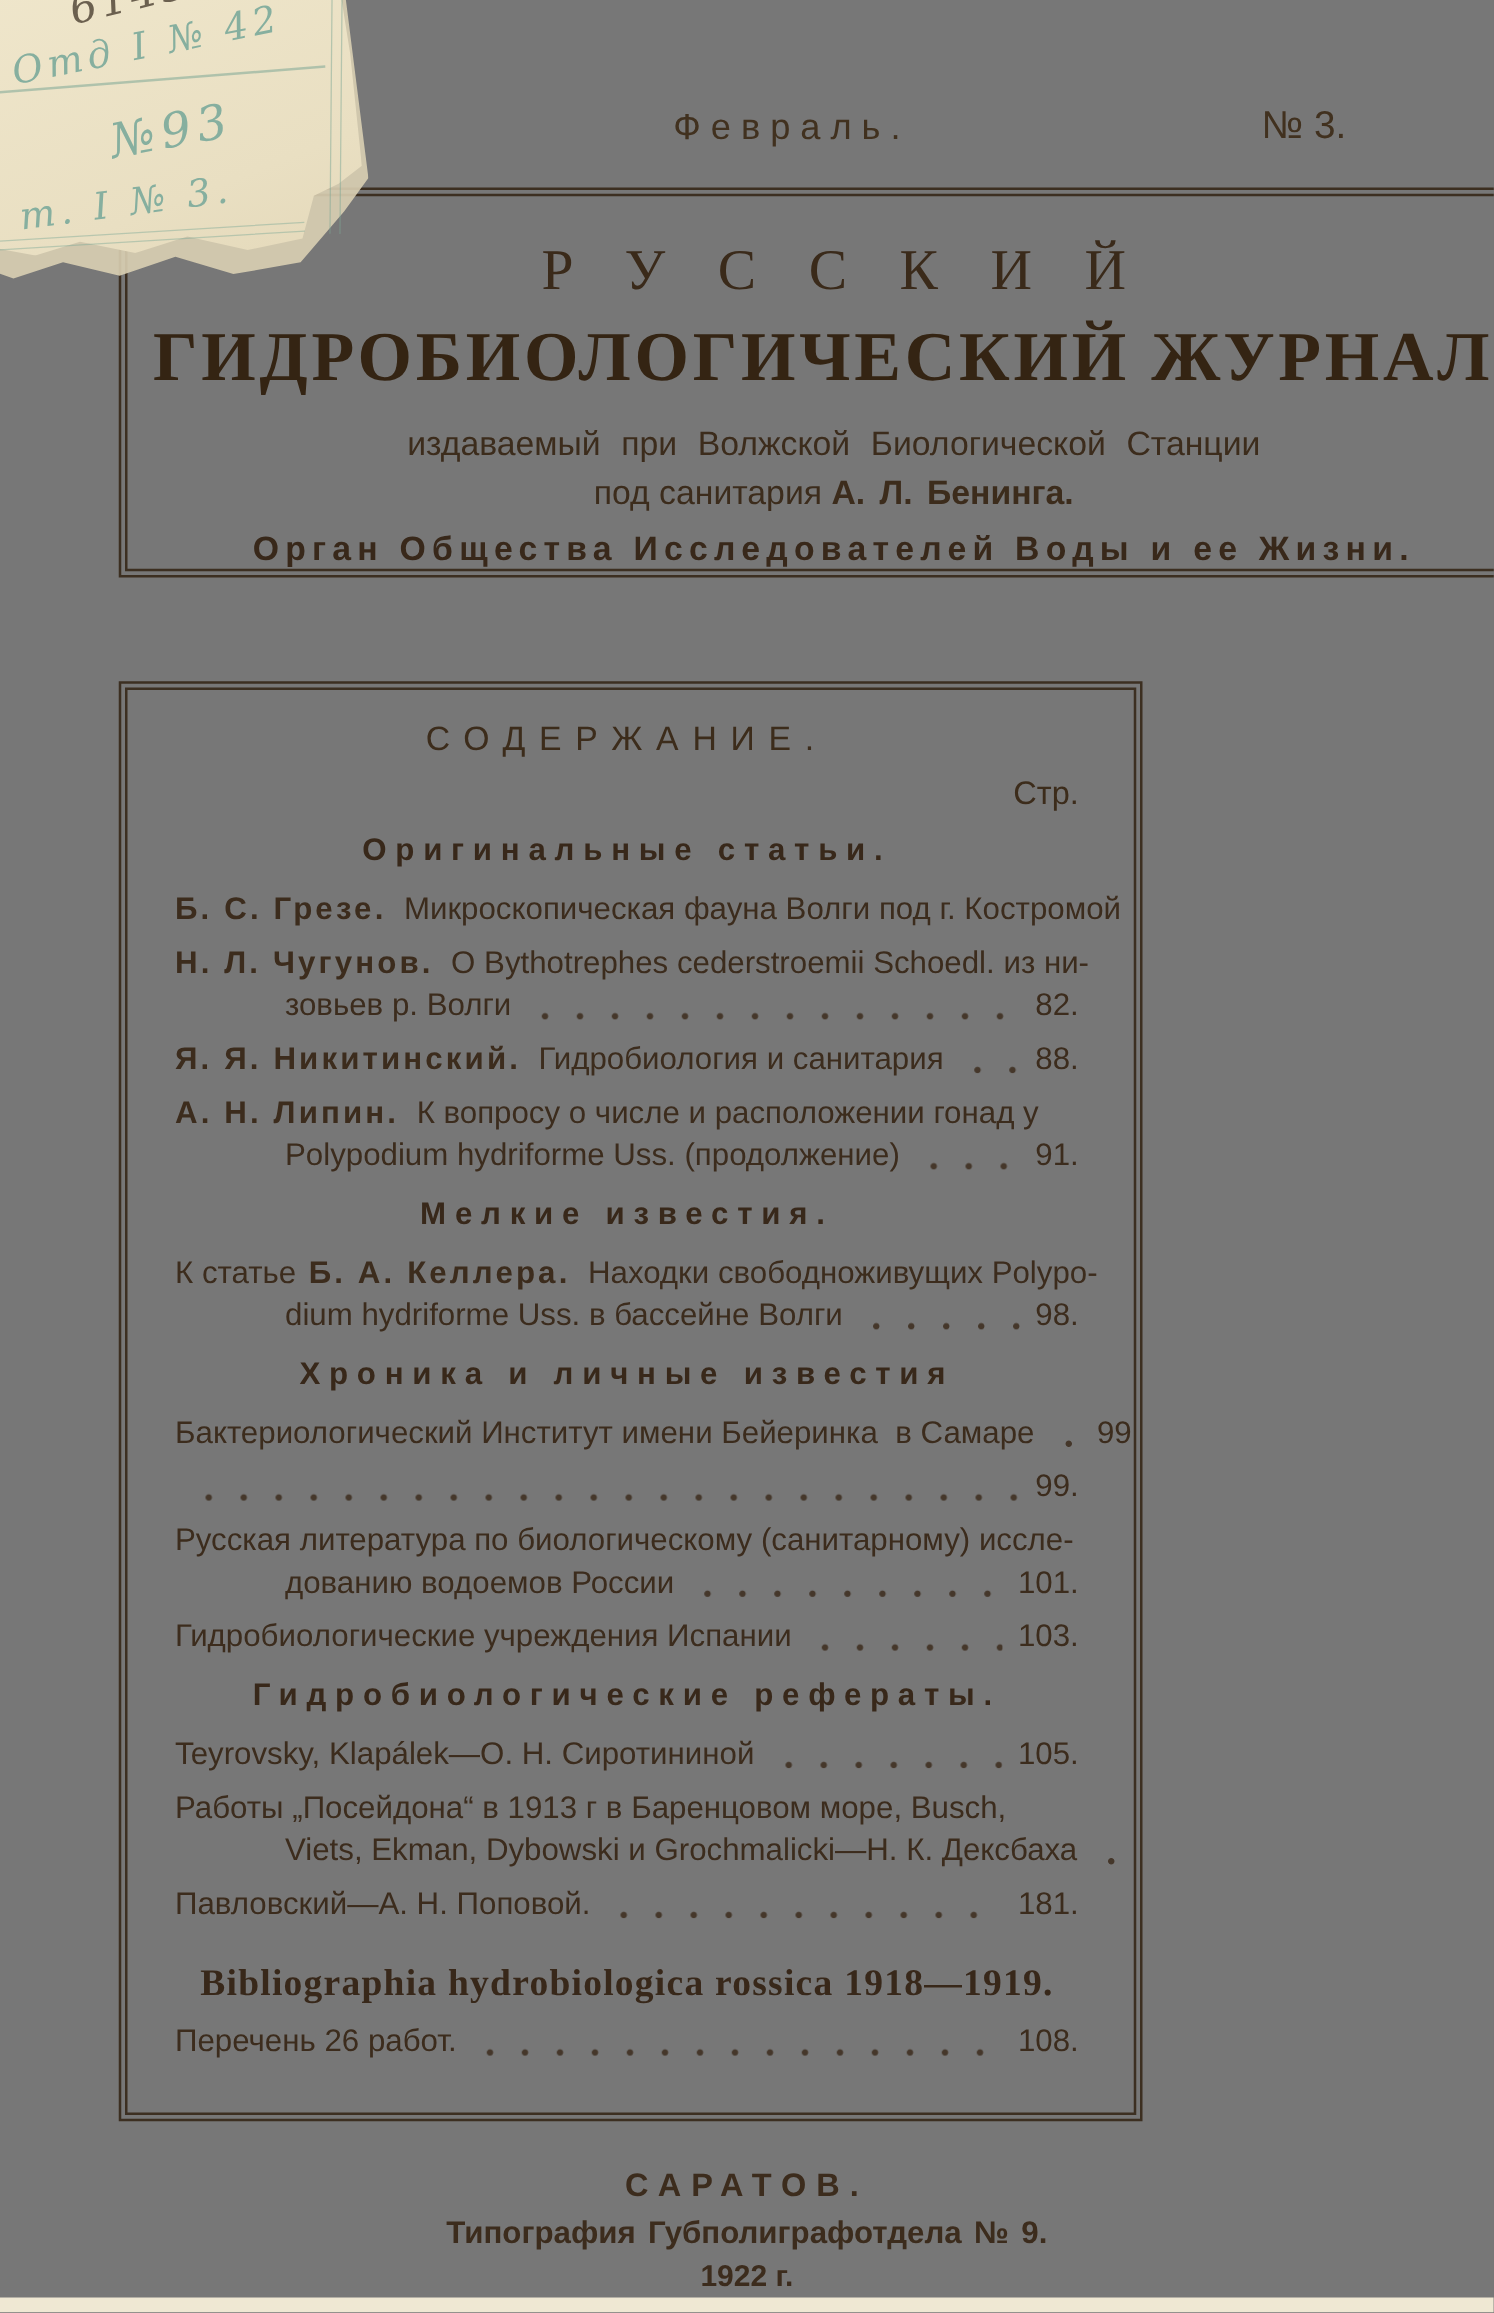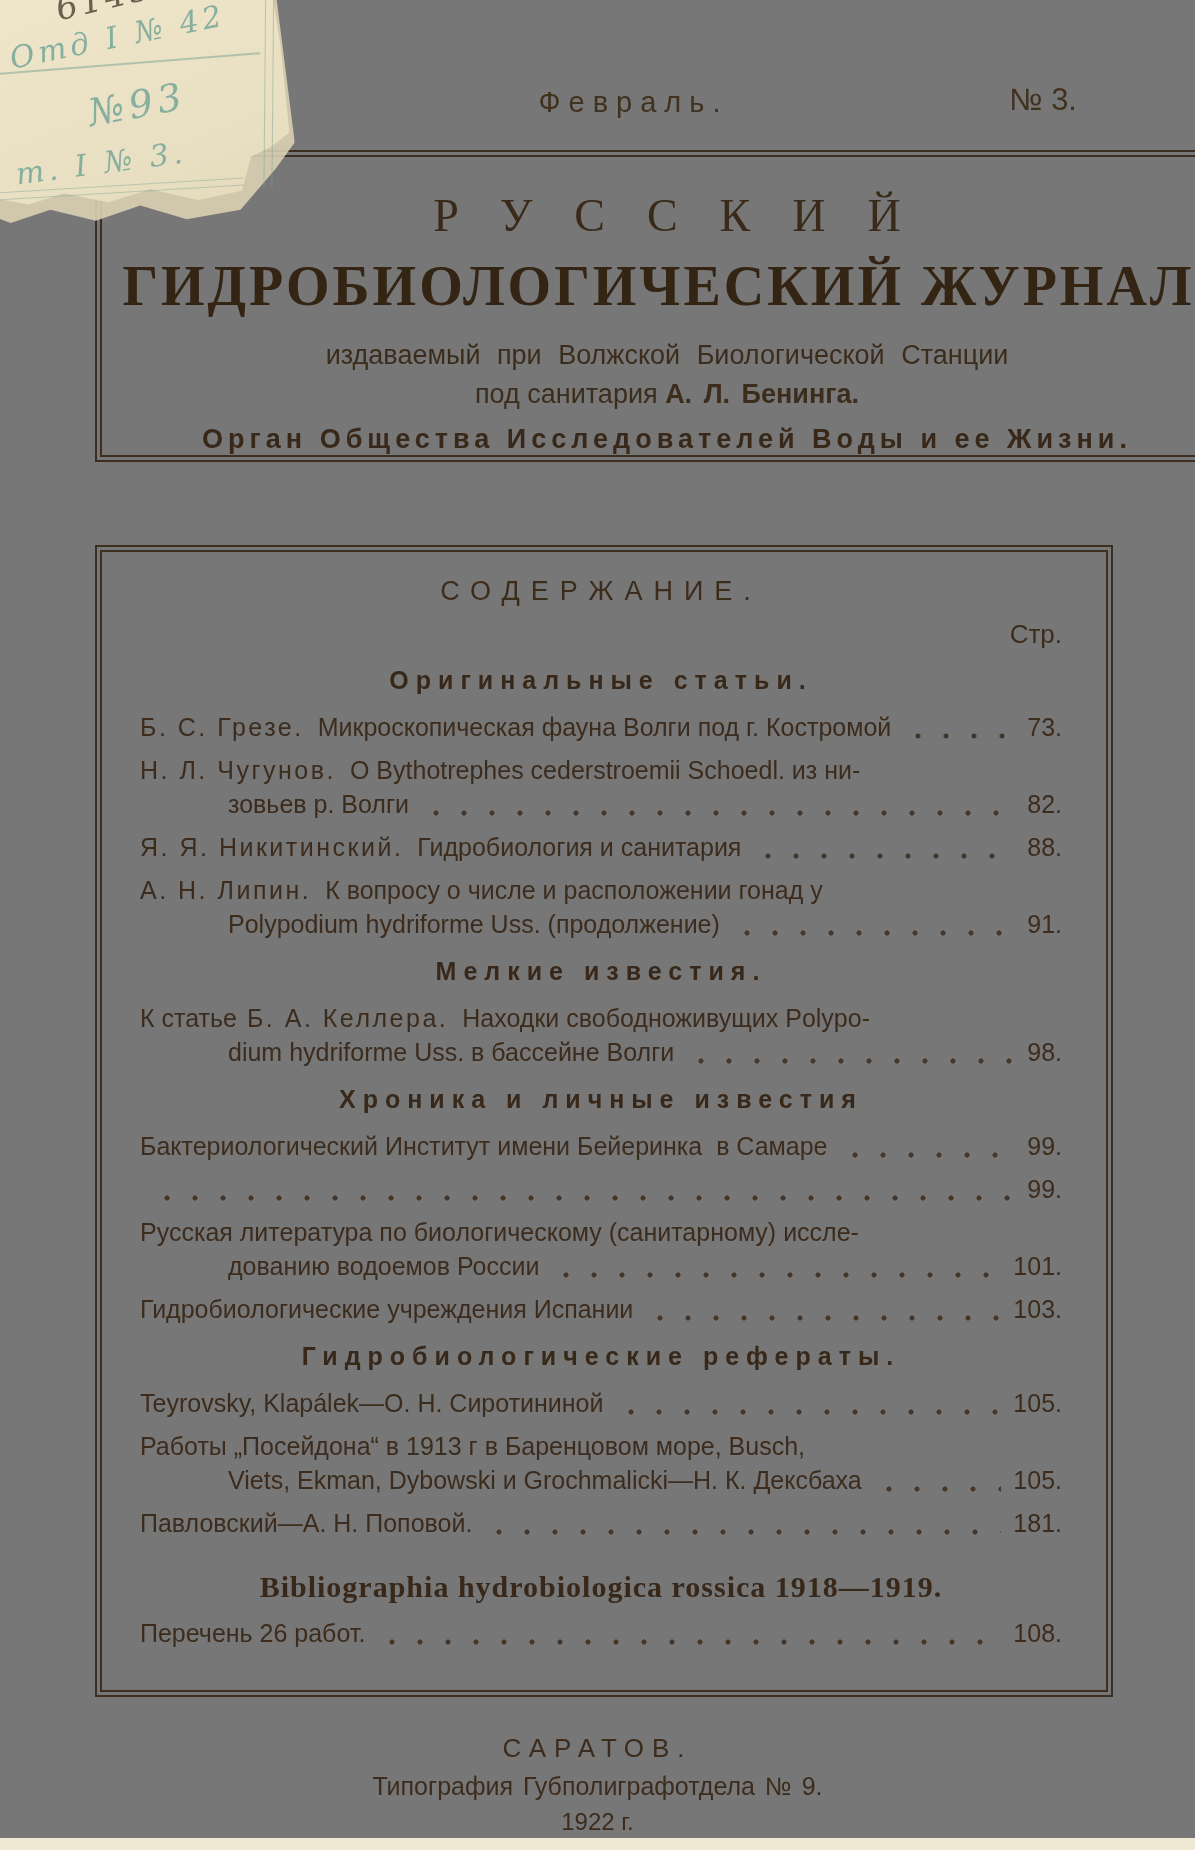--- a/index.html
+++ b/index.html
@@ -27,41 +27,41 @@
   .m-title1{font-family:"Liberation Serif", serif;font-size:46px;letter-spacing:42px;
     text-indent:42px;color:#3a2a1a;}
   .m-title2{font-family:Liberation Serif, serif;font-weight:bold;font-size:56px;
     letter-spacing:3px;margin-top:12px;white-space:nowrap;color:#342413;}
   .m-sub1{font-size:27px;word-spacing:9px;margin-top:22px;color:#3c2c1c;}
   .m-sub2{font-size:27px;margin-top:8px;color:#3c2c1c;}
   .m-sub2 .editor{font-weight:bold;word-spacing:4px;}
   .m-organ{font-weight:bold;font-size:27px;letter-spacing:5px;margin-top:14px;
     white-space:nowrap;color:#38281a;}
   
-  .toc-box{position:absolute;left:95px;top:545px;width:1018px;height:1152px;
+  .toc-box{position:absolute;left:95px;top:545px;width:819px;height:1152px;
     box-sizing:border-box;border:7px double rgba(52,38,22,.88);
     padding:24px 44px 0 38px;overflow:hidden;}
   .toc-title{text-align:center;font-size:27px;letter-spacing:11px;color:#3c2c1b;}
   .toc-page-label{text-align:right;font-size:26px;margin-top:12px;color:#3c2c1b;}
   .toc-section-heading{text-align:center;font-weight:bold;font-size:25px;
     letter-spacing:7px;margin:16px 0 15px 0;color:#38281a;}
   .toc-section-heading.latin{font-family:"Liberation Serif", serif;font-size:30px;
     letter-spacing:1px;margin:30px 0 12px 0;}
   .toc-entry{font-size:25px;line-height:34px;margin-bottom:9px;color:#3c2c1d;}
   .toc-entry .cont{margin-left:88px;}
   .toc-entry .lastline{display:flex;align-items:flex-end;}
   .toc-entry .txt{white-space:pre;}
   .toc-entry .pre{white-space:pre;margin-right:10px;}
-  .toc-entry .author{white-space:pre;letter-spacing:2.5px;margin-right:14px;}
+  .toc-entry .author{white-space:pre;letter-spacing:2.5px;margin-right:14px;font-weight:bold;}
   .toc-entry .leader{flex:1;min-width:24px;height:34px;margin:0 12px 0 14px;
     background-image:radial-gradient(circle at 13px 26px, rgba(60,44,29,.85) 2.2px, transparent 2.9px);
     background-size:28px 34px;background-repeat:repeat-x;}
   .toc-entry .pg{text-align:right;}
   
-  .imprint{position:absolute;top:1733px;left:0;width:100%;text-align:center;color:#3c2c1d;}
+  .imprint{position:absolute;top:1733px;left:0;width:100%;text-align:center;color:#3c2c1d;font-weight:bold;}
   .imp-city{font-size:26px;letter-spacing:8px;}
   .imp-printer{font-size:25px;margin-top:8px;word-spacing:3px;}
   .imp-year{font-size:24px;margin-top:7px;}
   .scan-strip{position:absolute;left:0;bottom:0;width:100%;height:12px;background:#efe8d3;}
   
   .label-wrap{position:absolute;left:-12px;top:-14px;width:340px;height:260px;transform:rotate(-1.5deg);}
   .label-under{position:absolute;inset:0;background:#d9cfb2;opacity:.9;
     clip-path:polygon(0 0,290px 0,306px 160px,286px 186px,250px 226px,196px 234px,150px 219px,105px 233px,60px 221px,20px 233px,0 225px);}
   .label-sheet{position:absolute;inset:0;background:linear-gradient(160deg,#efe6cb 0%,#e9dfc2 60%,#e2d6b6 100%);
     clip-path:polygon(0 0,286px 0,294px 60px,301px 150px,282px 164px,262px 173px,252px 207px,208px 215px,160px 203px,118px 215px,74px 205px,38px 215px,0 207px);

